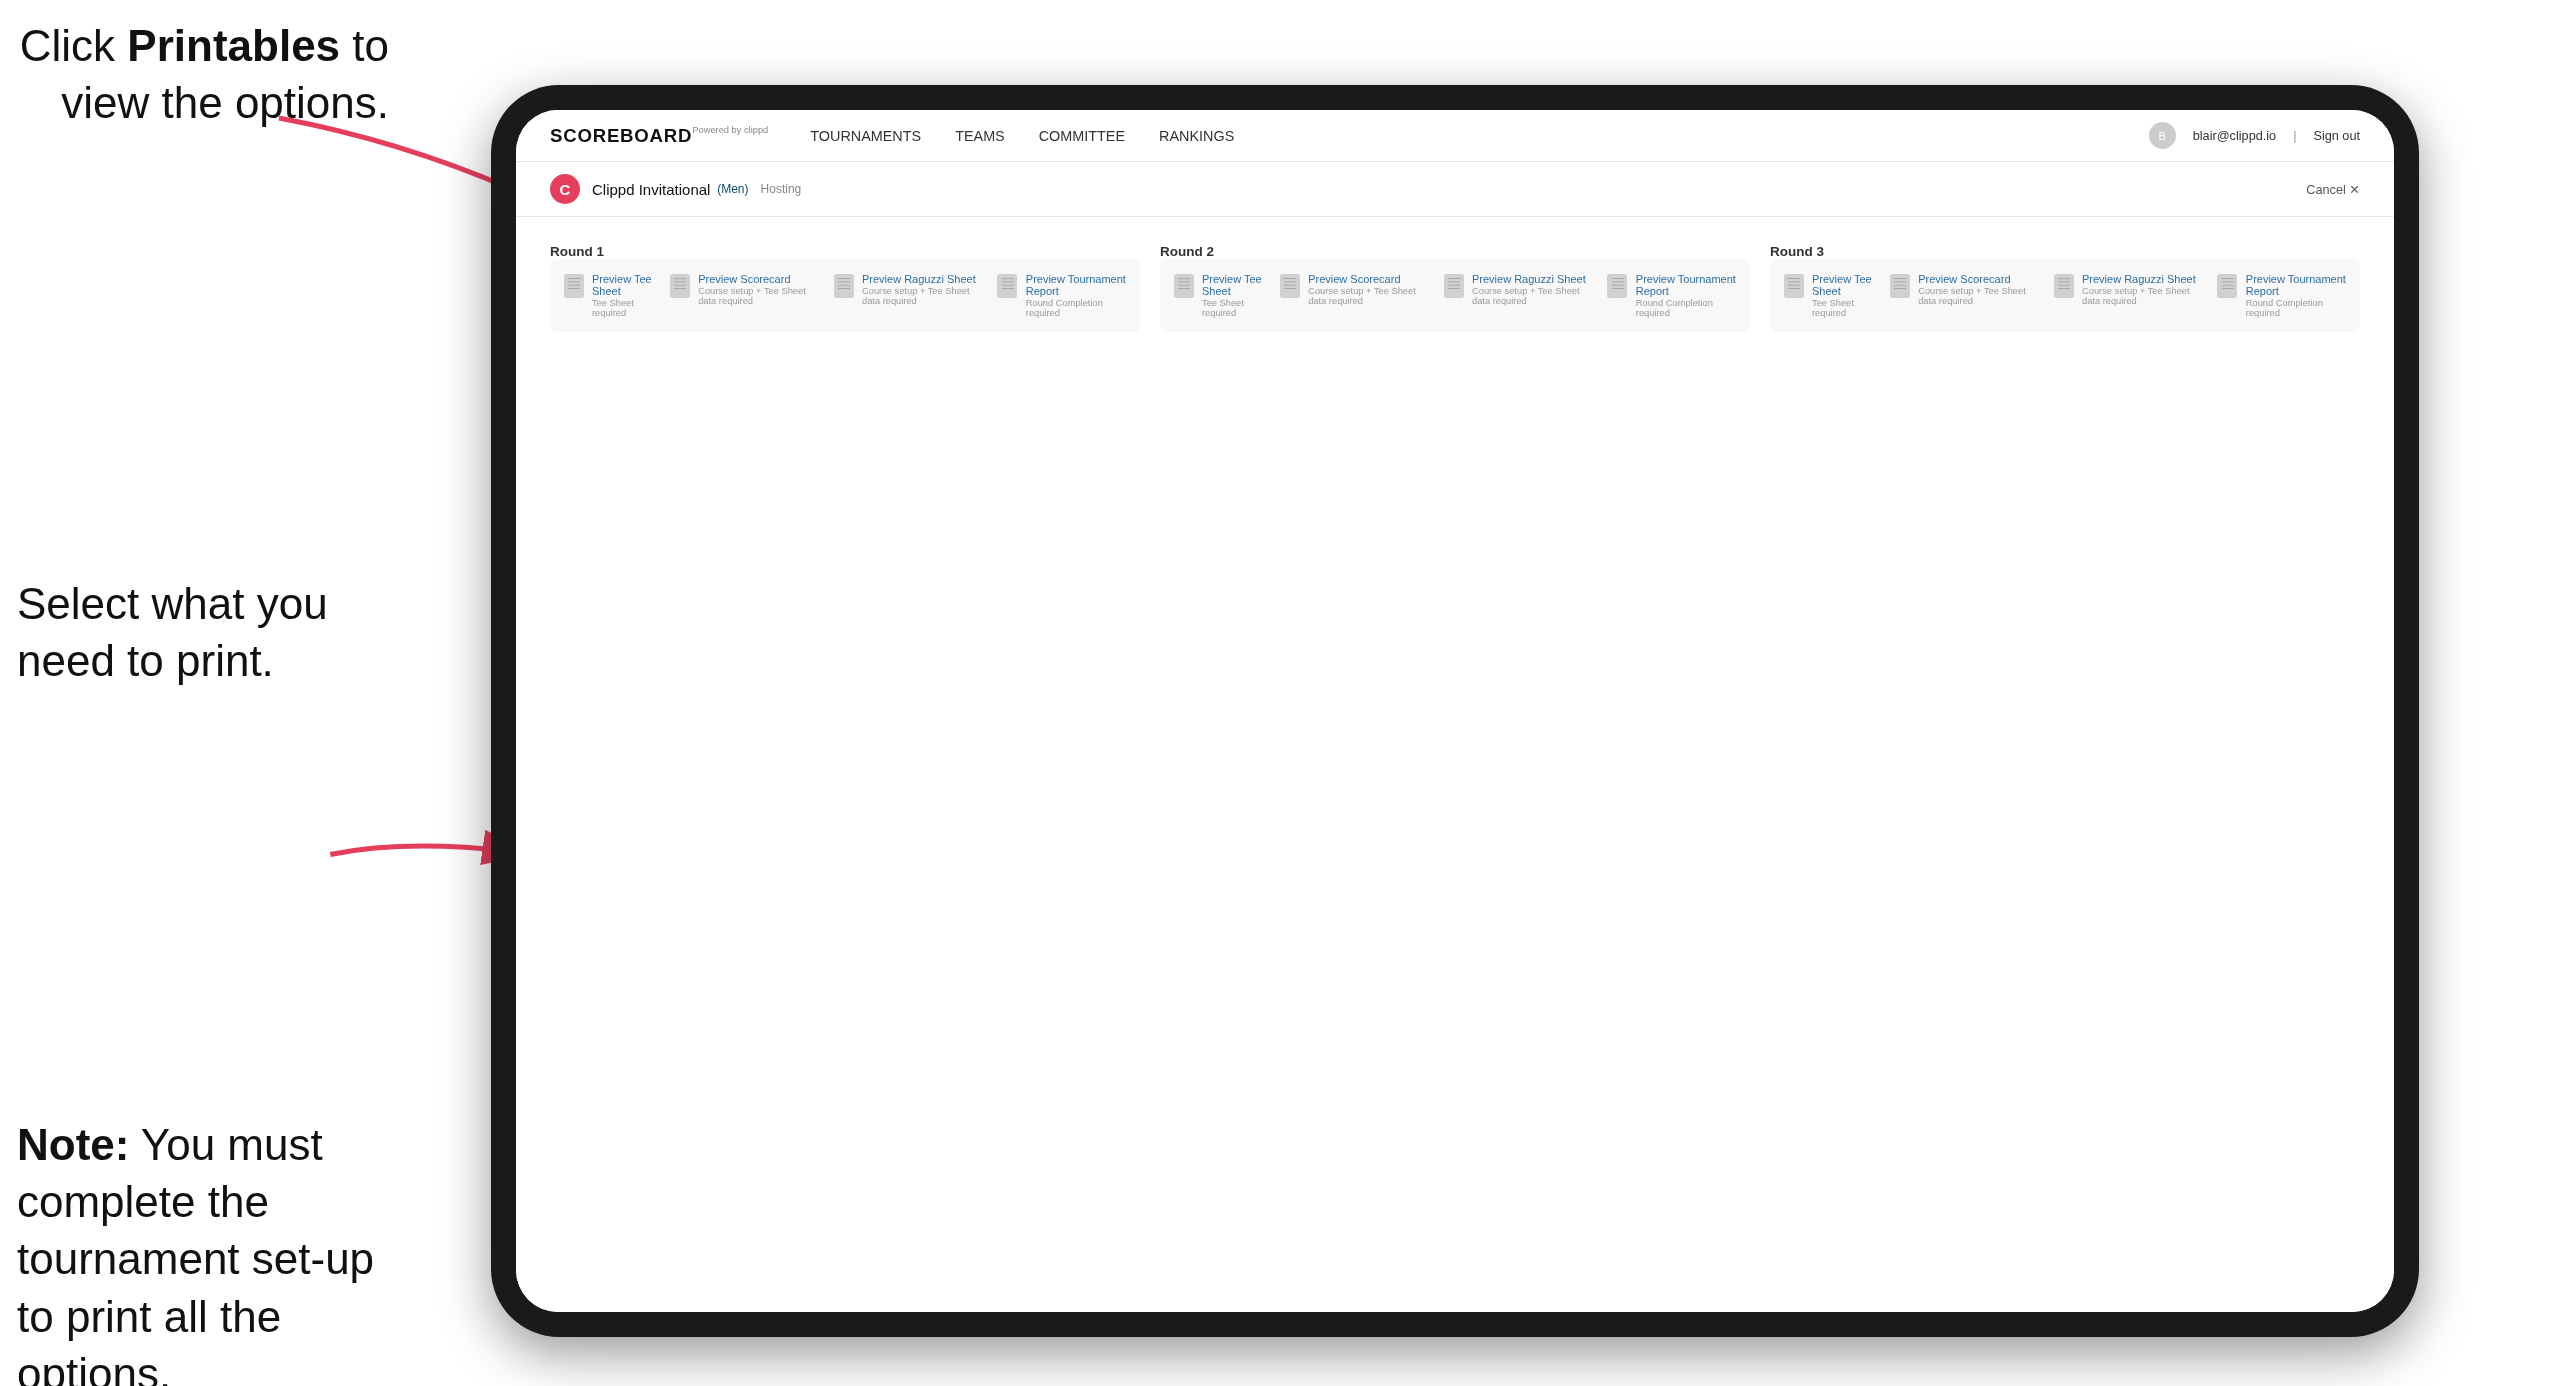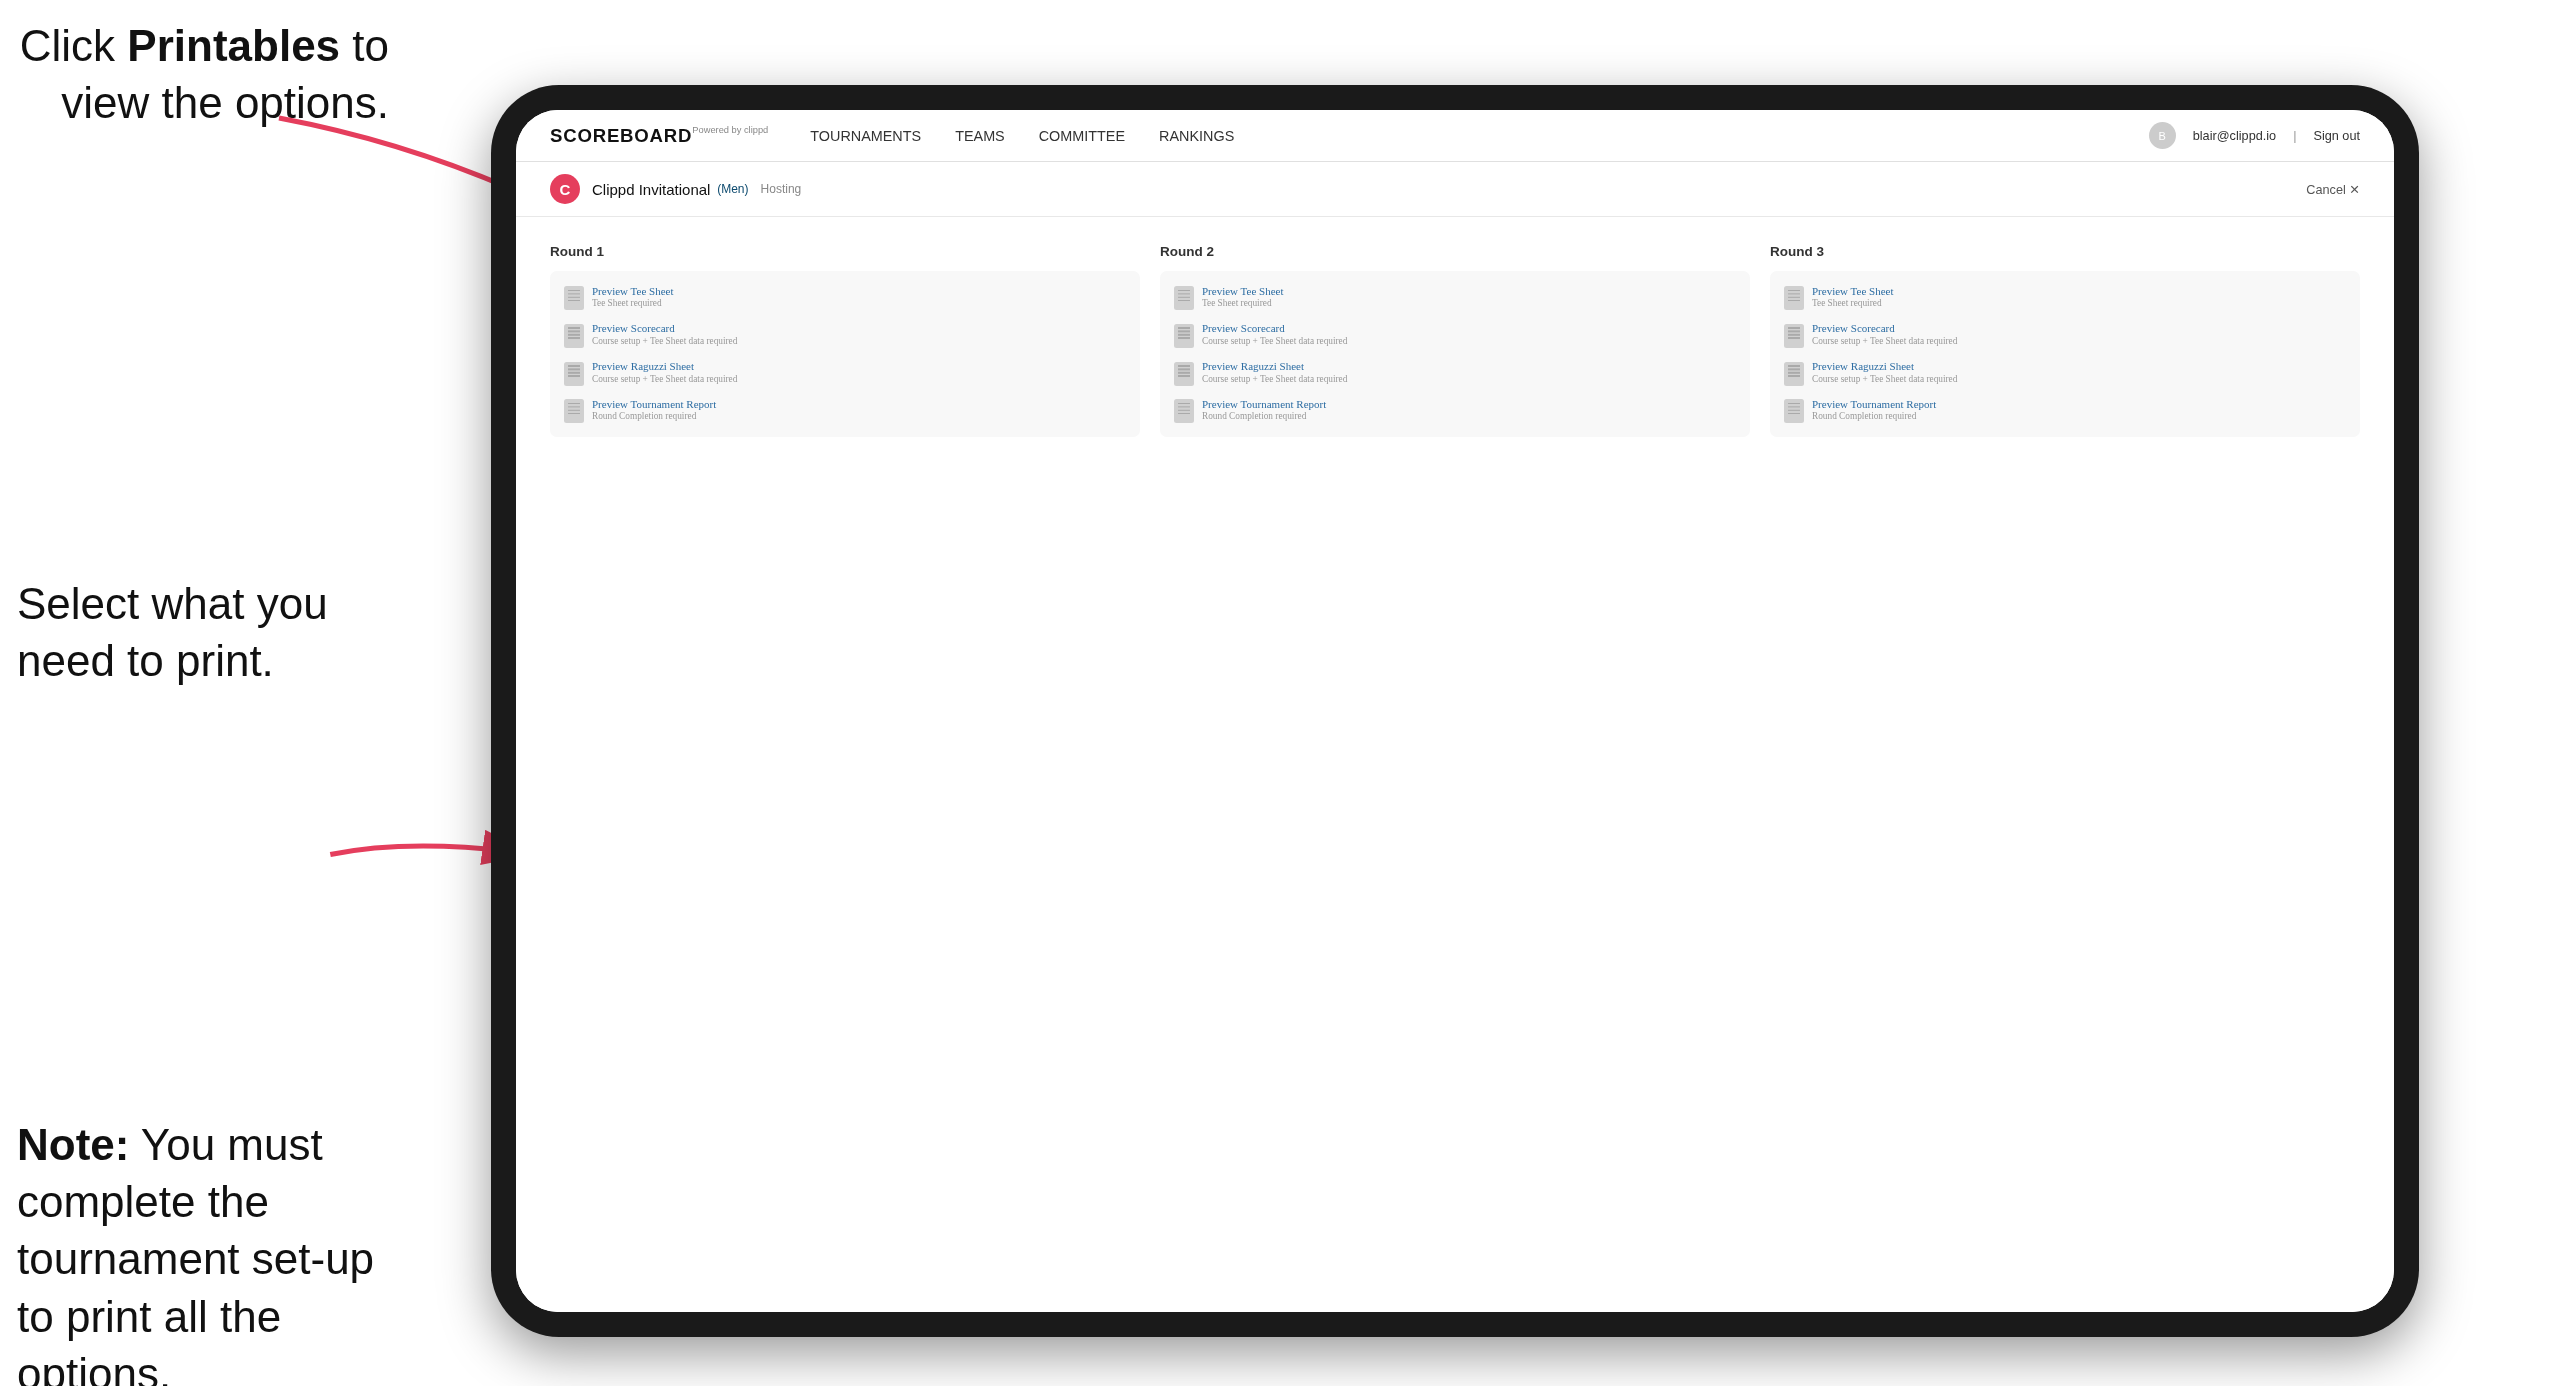--- a/index.html
+++ b/index.html
@@ -219,31 +219,29 @@
     }
 
     .round-section {
       background: #fff;
     }
 
     .round-title {
       font-size: 13.5px;
       font-weight: 600;
       color: #333;
-      margin-bottom: 12px;
     }
 
     .round-card {
       background: #f8f8f8;
       border-radius: 6.8px;
       padding: 13.5px;
       display: flex;
-      flex-direction: column;
+      flex-direction: row;
       gap: 12px;
-      font-family: Liberation Serif, serif;
     }
 
     .print-item {
       display: flex;
       align-items: flex-start;
       gap: 8.5px;
       cursor: pointer;
     }
 
     .print-icon {

